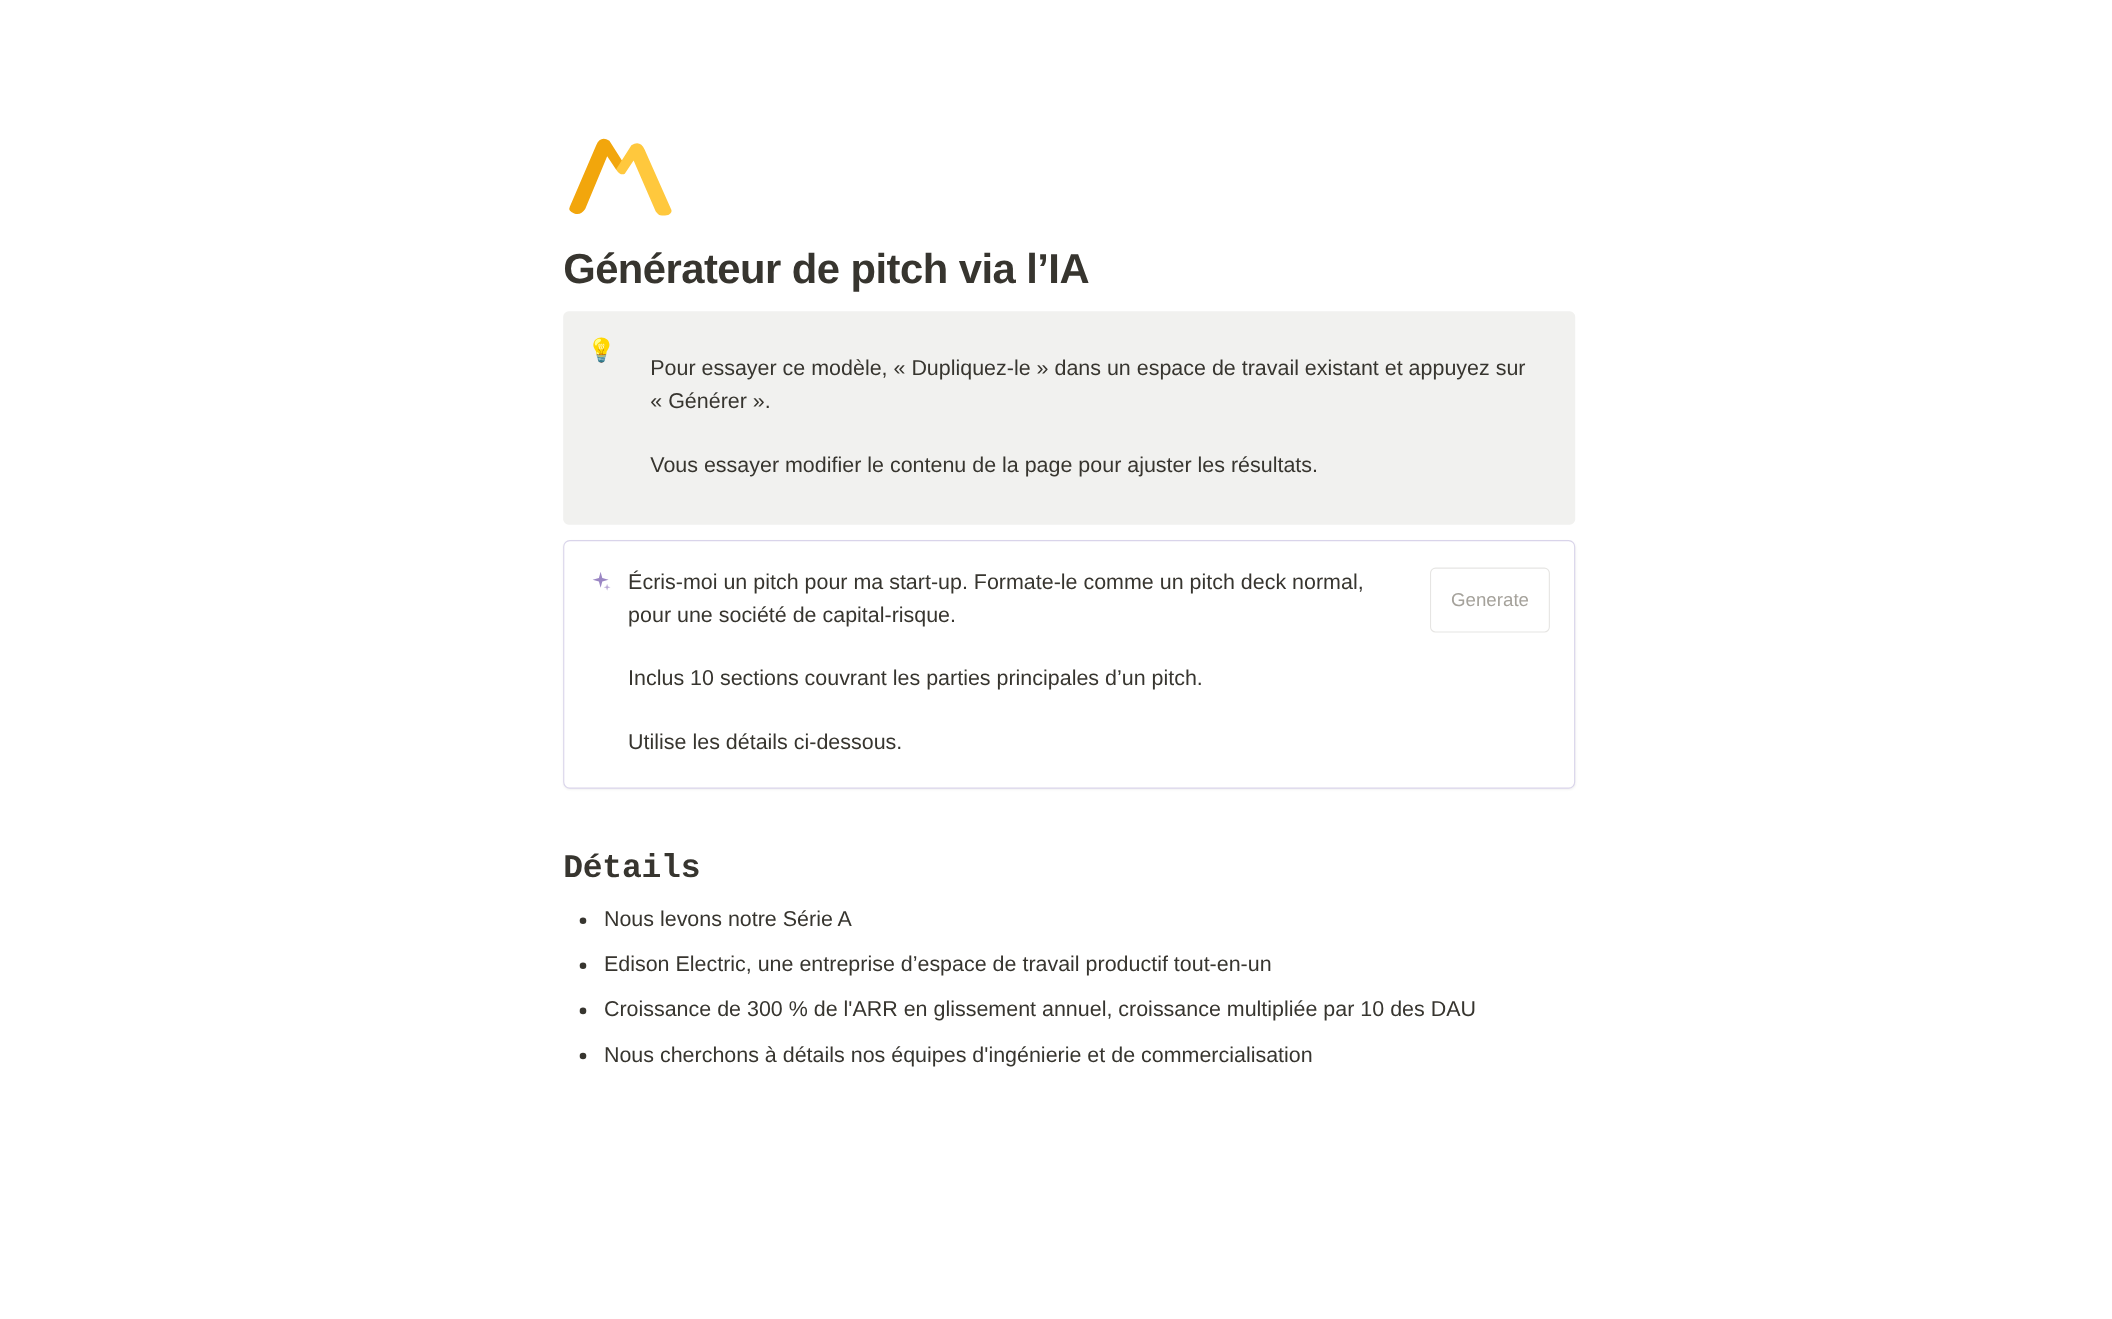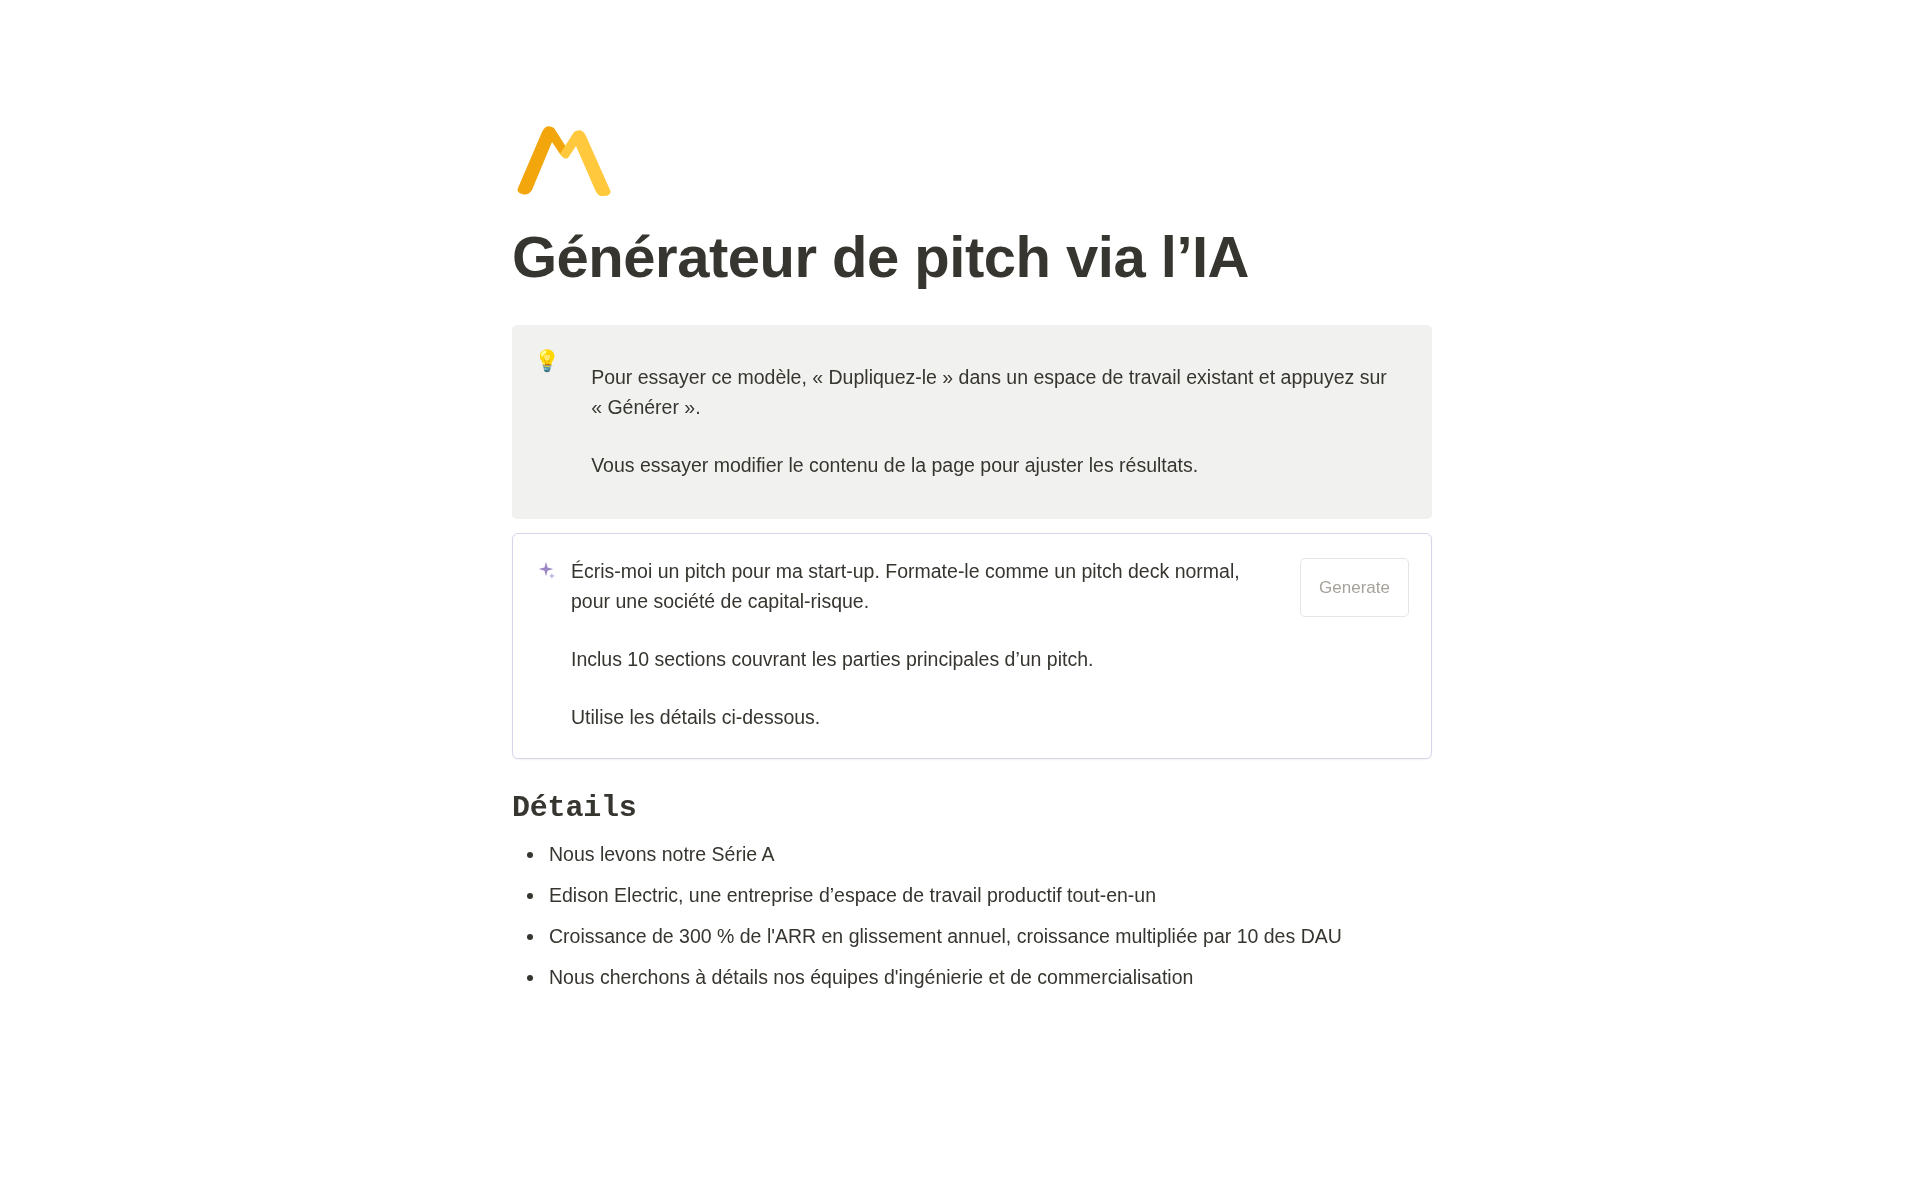--- a/index.html
+++ b/index.html
@@ -28,26 +28,26 @@
 
   
   .logo {
     width: 104px;
     height: 76px;
     margin-bottom: 28px;
   }
 
   
   .page-title {
-    font-size: 58px;
+    font-size: 38px;
     line-height: 1.15;
     font-weight: bold;
     letter-spacing: -0.5px;
     color: #37352f;
-    margin: 0 0 34px 0;
+    margin: 0 0 15px 0;
   }
 
   
   .callout {
     background: #f1f1ef;
     border-radius: 5px;
     padding: 22px 28px 24px 22px;
     display: flex;
     align-items: flex-start;
     gap: 16px;
@@ -72,21 +72,21 @@
   
   .ai-block {
     border: 1.5px solid #d9d4ea;
     border-radius: 6px;
     background: #ffffff;
     padding: 22px 22px 26px 22px;
     display: flex;
     align-items: flex-start;
     gap: 14px;
     box-shadow: 0 1px 2px rgba(15,15,15,0.05);
-    margin-bottom: 32px;
+    margin-bottom: 56px;
   }
   .ai-icon {
     flex: 0 0 auto;
     width: 22px;
     height: 28px;
     display: flex;
     align-items: center;
     justify-content: center;
   }
   .ai-text {

